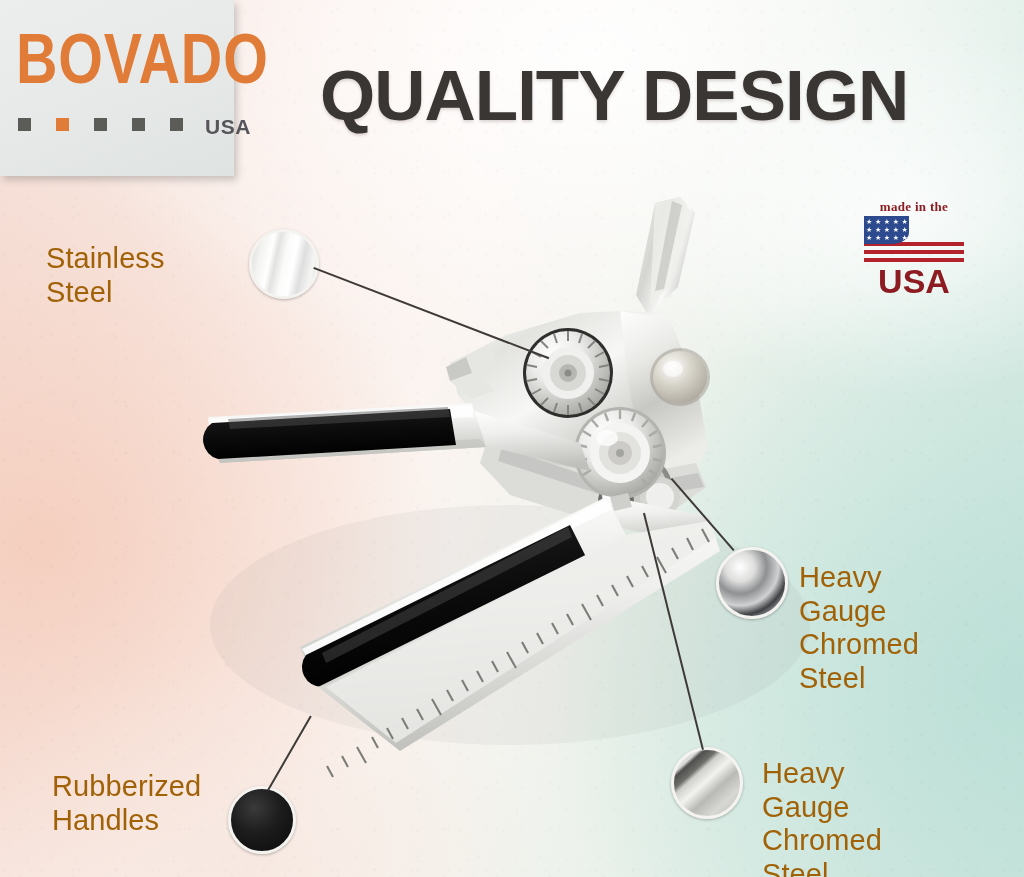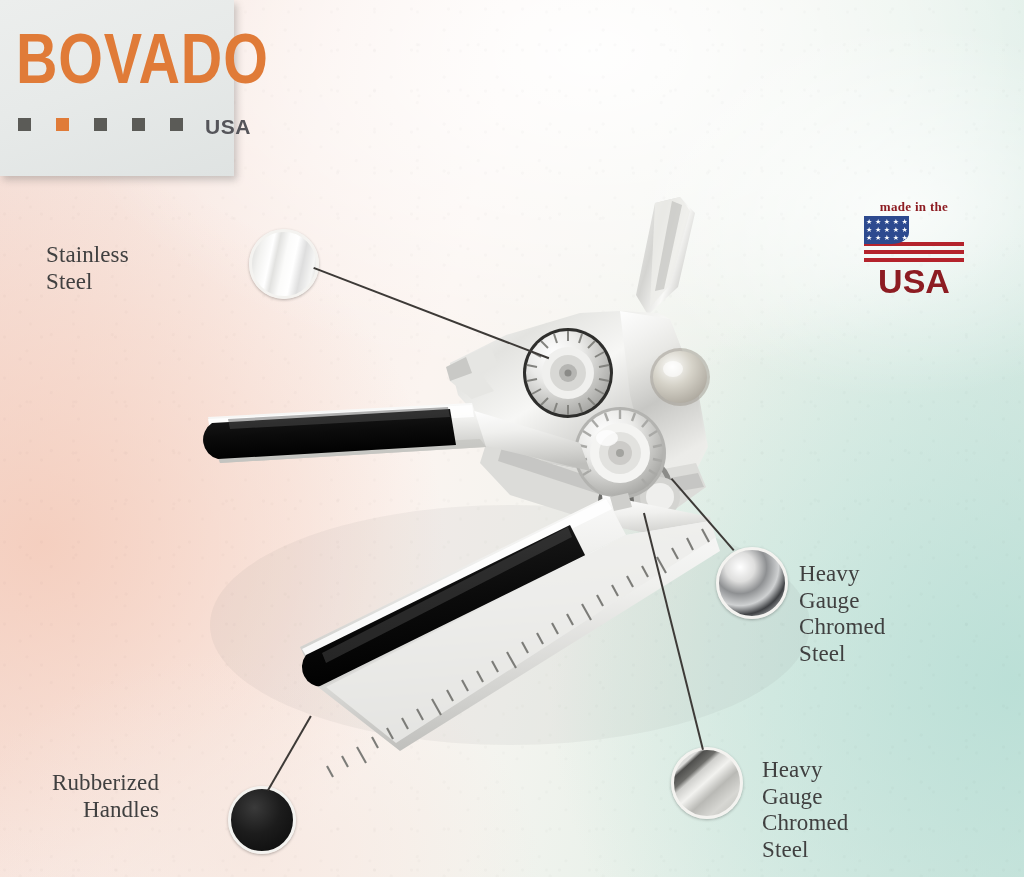--- a/index.html
+++ b/index.html
@@ -103,22 +103,22 @@
     margin-top:1px;
   }
 
   
   #product{position:absolute;left:150px;top:195px;width:700px;height:640px;}
   #product svg{width:100%;height:100%;display:block;}
 
   
   .callout{position:absolute;}
   .callout-label{
-    position:absolute;font-size:23px;line-height:1.16;color:#404040;
-    font-family:Liberation Serif, serif;
+    position:absolute;font-size:29px;line-height:1.16;color:#a16207;
+    font-family:Liberation Sans, sans-serif;
     white-space:pre-line;letter-spacing:.1px;
   }
   .swatch{
     position:absolute;border-radius:50%;
     border:3px solid #f4f3f0;
     box-shadow:0 1px 3px rgba(0,0,0,.28);
     overflow:hidden;
   }
   .swatch > span{display:block;width:100%;height:100%;}
 
@@ -341,20 +341,21 @@
     <div id="logo-squares">
       <i></i>
       <i class="accent"></i>
       <i></i>
       <i></i>
       <i></i>
     </div>
     <div id="logo-usa">USA</div>
   </div>
 
+  <div id="headline">QUALITY DESIGN</div>
 
   <div id="usa-badge">
     <div id="usa-made-text">made in the</div>
     <div id="usa-flag">
       <div class="stripe r" style="top:26px"></div>
       <div class="stripe r" style="top:34px"></div>
       <div class="stripe r" style="top:42px"></div>
       <div class="canton"></div>
       <div class="stars">★★★★★★ ★★★★★ ★★★★★★ ★★★★★</div>
     </div>
@@ -381,21 +382,21 @@
   <div class="callout">
     <div class="callout-label" style="left:762px;top:757px;">Heavy Gauge
 Chromed Steel</div>
     <div class="swatch sw-chrome2" style="left:671px;top:747px;width:72px;height:72px;">
         <span></span>
       </div>
     <div class="leader" style="left:702px;top:750px;width:244px;transform:rotate(-104deg);"></div>
   </div>
 
   <div class="callout">
-    <div class="callout-label" style="left:52px;top:770px;text-align:right;">Rubberized
+    <div class="callout-label" style="left:52px;top:770px;">Rubberized
 Handles</div>
     <div class="swatch sw-rubber" style="left:228px;top:786px;width:68px;height:68px;">
         <span></span>
       </div>
     <div class="leader" style="left:267px;top:790px;width:86px;transform:rotate(-60deg);"></div>
   </div>
 
 </div>
 
 </body></html>

